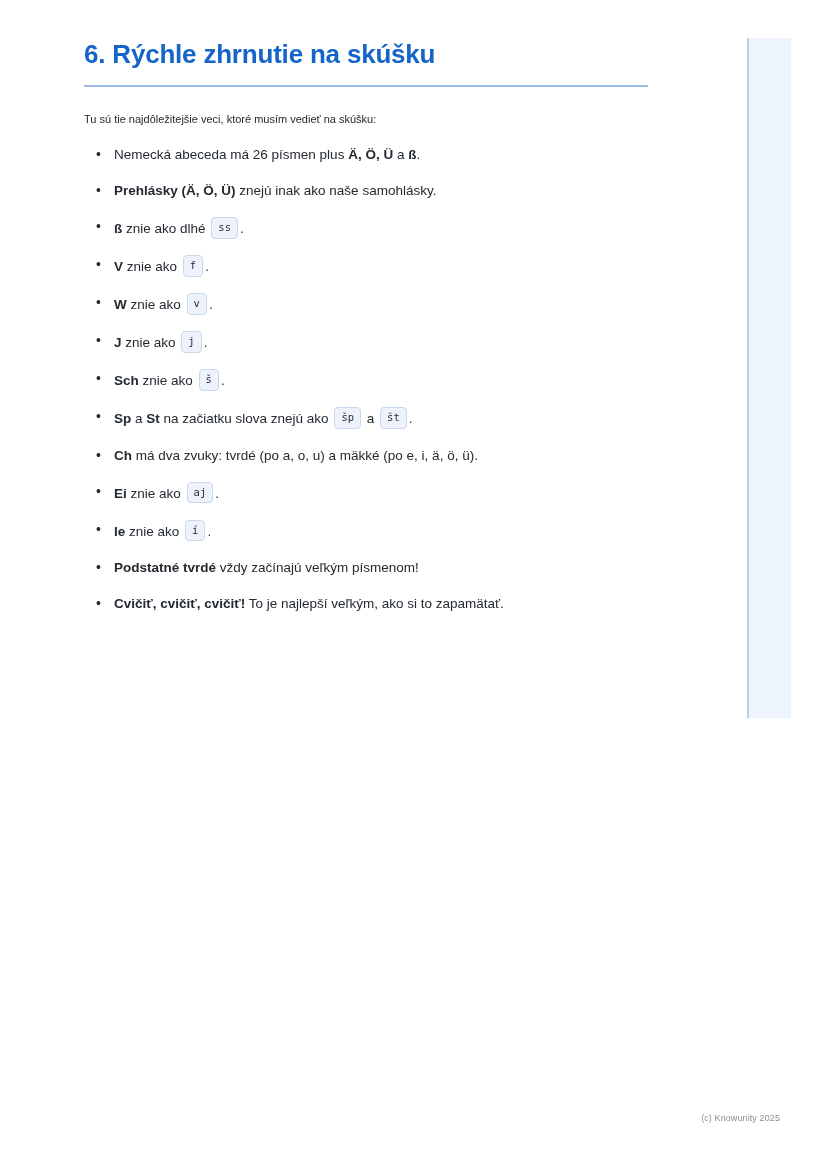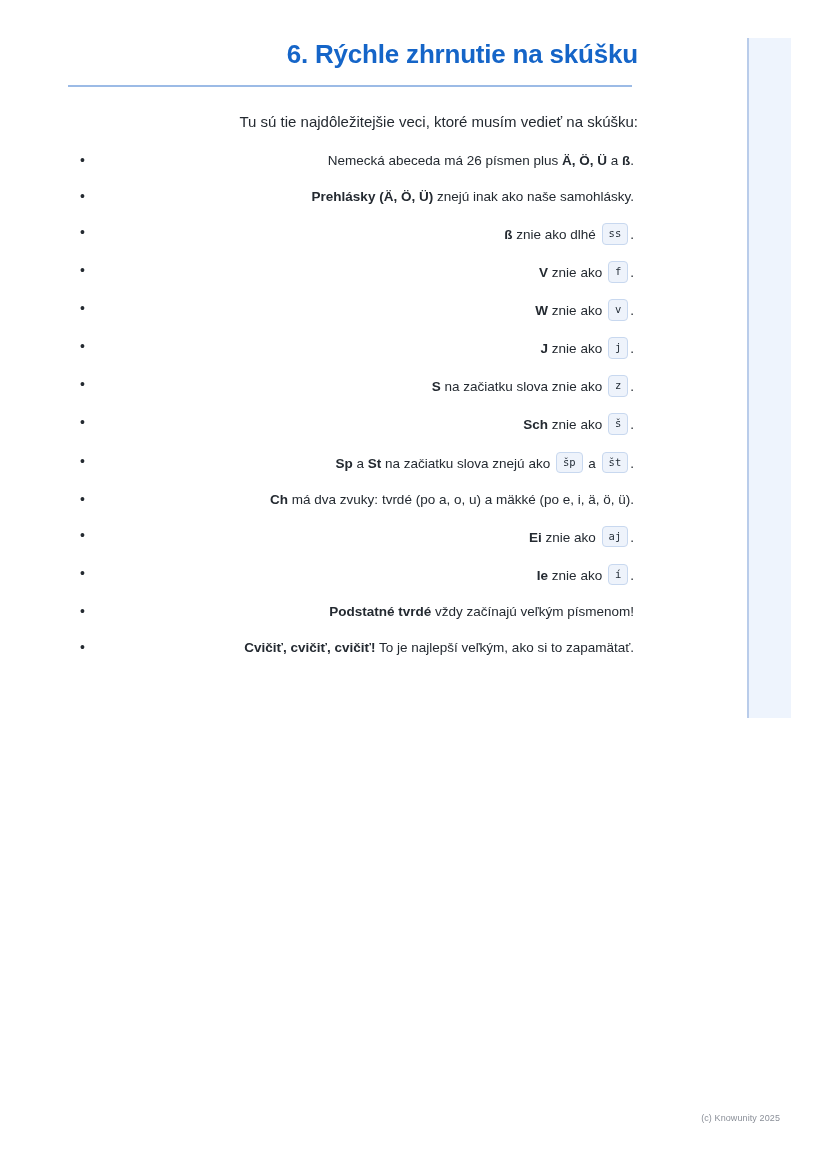--- a/index.html
+++ b/index.html
@@ -32,41 +32,40 @@
   .side-rail-line {
     position: absolute;
     top: 38px;
     right: 79px;
     width: 2px;
     height: 680px;
     background: #b9ccea;
   }
   .content {
     position: absolute;
-    left: 68px;
+    left: 84px;
     top: 38px;
     width: 570px;
-    text-align: right;
   }
   h1.doc-title {
     font-size: 26px;
     line-height: 1.25;
     color: #1565c8;
     font-weight: bold;
     margin: 0 0 14px 0;
     letter-spacing: -0.2px;
   }
   .title-rule {
     height: 2px;
     background: #9cbbe6;
     width: 564px;
     margin-bottom: 24px;
   }
   p.intro {
-    font-size: 15px;
+    font-size: 11px;
     line-height: 1.5;
     margin: 0 0 18px 0;
     color: #242a31;
   }
   ul.points {
     list-style: none;
     margin: 4px;
     padding: 0;
   }
   ul.points li {
@@ -121,21 +120,20 @@
     <h1 class="doc-title">6. Rýchle zhrnutie na skúšku</h1>
     <div class="title-rule"></div>
     <p class="intro">Tu sú tie najdôležitejšie veci, ktoré musím vedieť na skúšku:</p>
     <ul class="points" id="summary-list">
         <li><span>Nemecká abeceda má 26 písmen plus </span><span class="b">Ä, Ö, Ü</span><span> a </span><span class="b">ß</span><span>.</span></li>
         <li><span class="b">Prehlásky (Ä, Ö, Ü)</span><span> znejú inak ako naše samohlásky.</span></li>
         <li><span class="b">ß</span><span> znie ako dlhé </span><code class="chip">ss</code><span>.</span></li>
         <li><span class="b">V</span><span> znie ako </span><code class="chip">f</code><span>.</span></li>
         <li><span class="b">W</span><span> znie ako </span><code class="chip">v</code><span>.</span></li>
         <li><span class="b">J</span><span> znie ako </span><code class="chip">j</code><span>.</span></li>
-        <li><span class="b">S</span><span> na začiatku slova znie ako </span><code class="chip">z</code><span>.</span></li>
         <li><span class="b">Sch</span><span> znie ako </span><code class="chip">š</code><span>.</span></li>
         <li><span class="b">Sp</span><span> a </span><span class="b">St</span><span> na začiatku slova znejú ako </span><code class="chip">šp</code><span> a </span><code class="chip">št</code><span>.</span></li>
         <li><span class="b">Ch</span><span> má dva zvuky: tvrdé (po a, o, u) a mäkké (po e, i, ä, ö, ü).</span></li>
         <li><span class="b">Ei</span><span> znie ako </span><code class="chip">aj</code><span>.</span></li>
         <li><span class="b">Ie</span><span> znie ako </span><code class="chip">í</code><span>.</span></li>
         <li><span class="b">Podstatné tvrdé</span><span> vždy začínajú veľkým písmenom!</span></li>
         <li><span class="b">Cvičiť, cvičiť, cvičiť!</span><span> To je najlepší veľkým, ako si to zapamätať.</span></li>
       </ul>
   </div>
 

